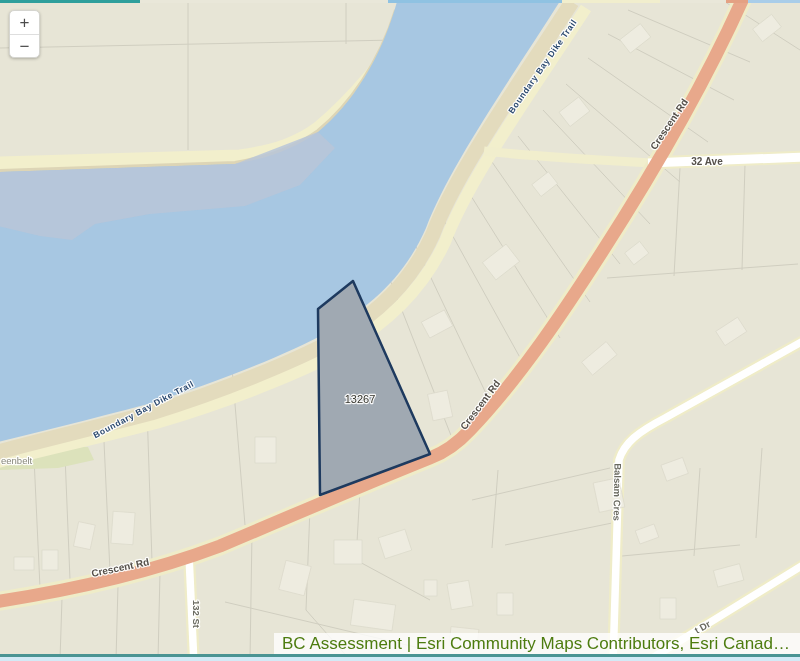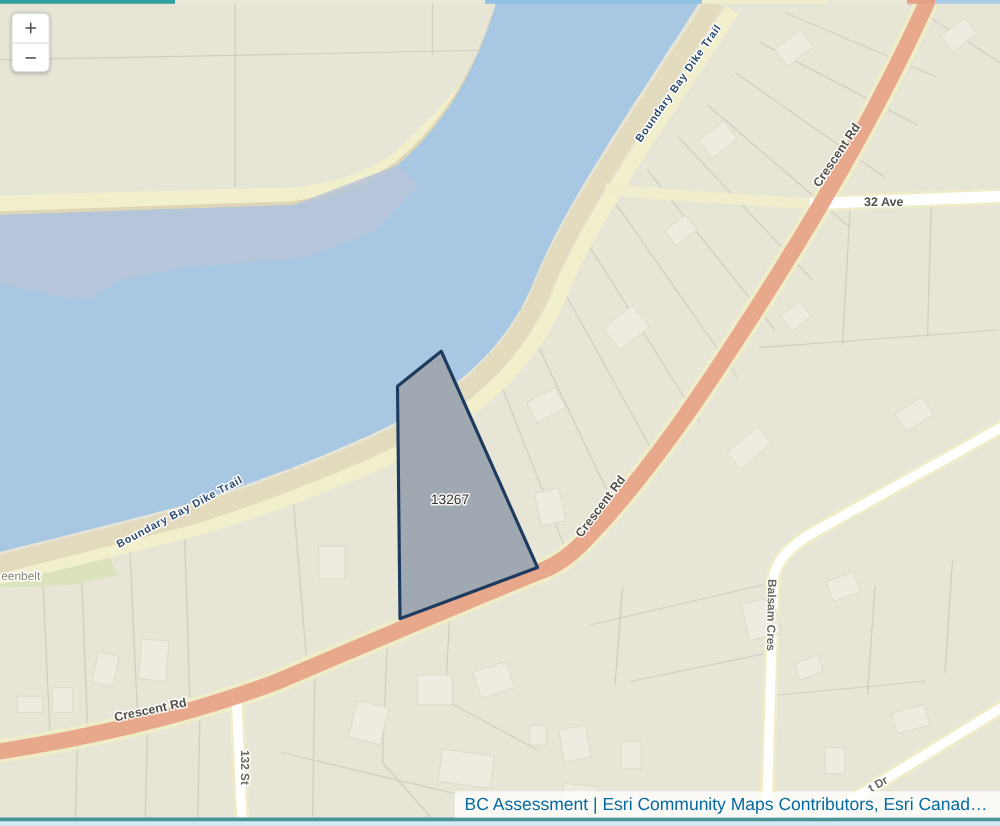--- a/index.html
+++ b/index.html
@@ -30,21 +30,21 @@
   
   .zoombar{position:absolute;left:9px;top:10px;width:29px;background:#ffffff;
     border:1px solid #d5d5d0;border-radius:5px;box-shadow:0 1px 3px rgba(0,0,0,.25);
     display:flex;flex-direction:column;overflow:hidden;}
   .zoombar button{appearance:none;background:none;border:none;width:100%;height:23px;
     font-size:17px;line-height:21px;color:#4c4c4c;cursor:pointer;padding:0;
     font-family:"Liberation Sans",sans-serif;}
   .zoombar button + button{border-top:1px solid #dedede;}
   
   .attribution{position:absolute;right:0;bottom:7px;height:21px;
-    background:rgba(255,255,255,.78);color:#0369a1;font-size:14px;
+    background:rgba(255,255,255,.78);color:#4d7c0f;font-size:17px;
     line-height:21px;padding:0 10px 0 8px;white-space:nowrap;}
 </style>
 </head>
 <body>
 
 <div class="stage">
 
   <svg class="map-svg" viewBox="0 0 800 661">
 
     <rect x="0" y="0" width="800" height="661" fill="#e7e5d6"></rect>

